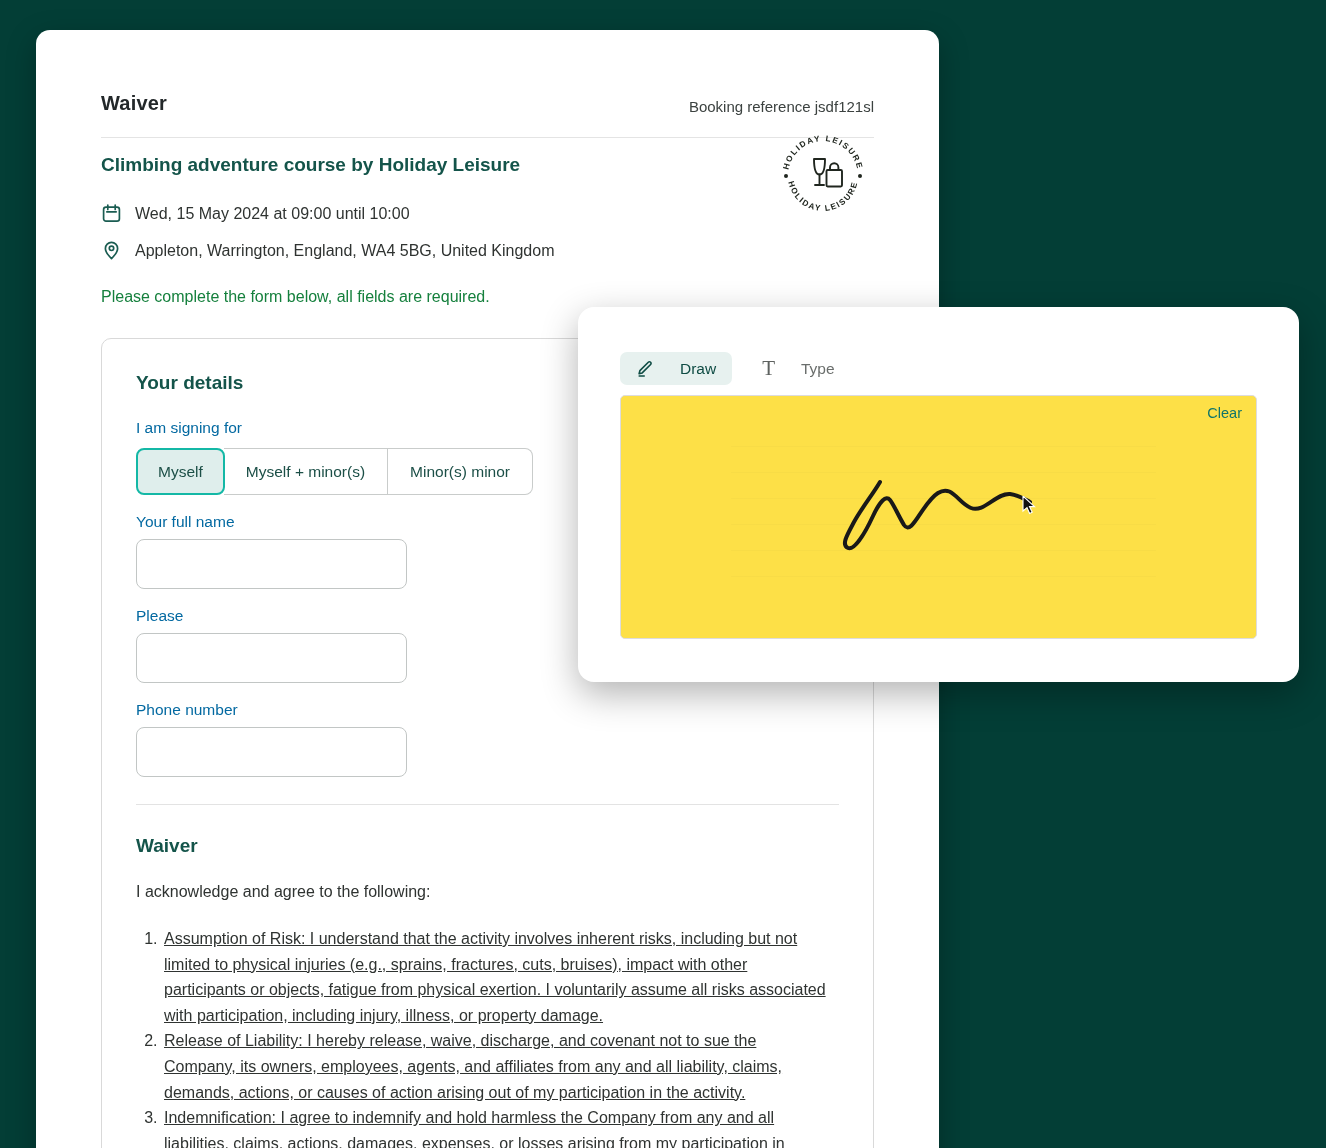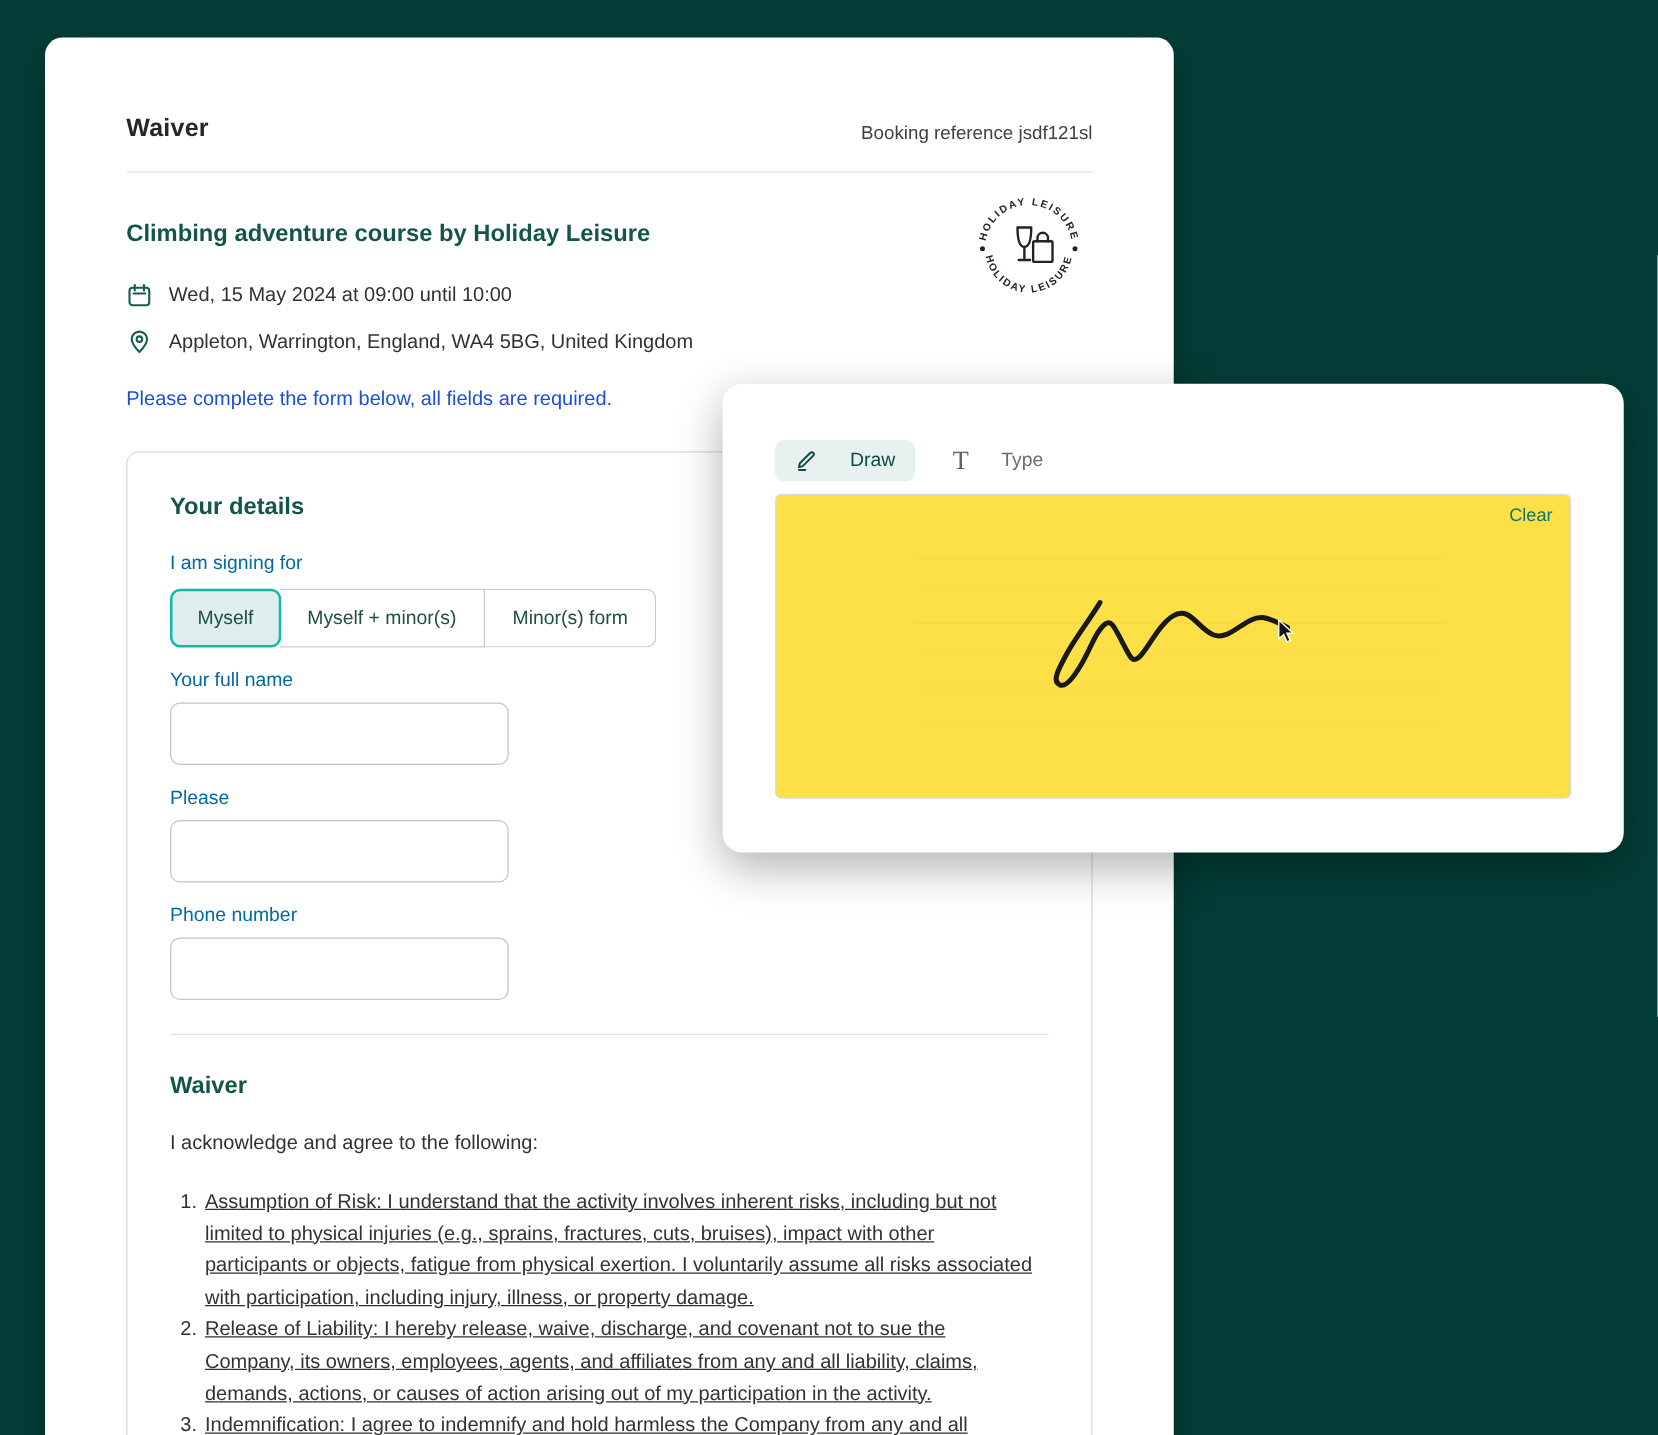--- a/index.html
+++ b/index.html
@@ -17,26 +17,26 @@
     box-shadow:0 10px 30px rgba(0,0,0,.28);
   }
   .card-header {
     display:flex; justify-content:space-between; align-items:flex-end;
     padding:62px 65px 0 65px;
   }
   .page-title { font-size:20px; font-weight:700; color:#23282A; letter-spacing:.2px; }
   .booking-ref { font-size:15px; color:#3C4240; }
   .header-divider { border:none; border-top:1px solid #E4E4E4; margin:22px 65px 0 65px; }
   .course-section { position:relative; padding:0 65px; }
-  .course-title { margin-top:39px; font-size:19px; font-weight:700; color:#14544A; }
+  .course-title { margin-top:16px; font-size:19px; font-weight:700; color:#14544A; }
   .meta-row { display:flex; align-items:center; gap:13px; font-size:16px; color:#2F3331; }
   .meta-row.first { margin-top:27px; }
   .meta-row.second { margin-top:16px; }
   .meta-icon { width:21px; height:21px; flex:0 0 auto; display:block; }
-  .instruction { margin-top:27px; font-size:16px; color:#1d4ed8; }
+  .instruction { margin-top:27px; font-size:16px; color:#15803d; }
   .brand-stamp { position:absolute; right:70px; top:-24px; width:92px; height:92px; }
 
   .details-card {
     margin:32px 65px 0 65px;
     border:1px solid #D9D9D9; border-radius:10px;
     padding:33px 34px 60px 34px;
   }
   .details-title, .waiver-title { font-size:19px; font-weight:700; color:#14544A; }
   .field-label { font-size:15.5px; font-weight:400; color:#0369a1; }
   .signing-label { margin-top:25px; }
@@ -160,21 +160,21 @@
     </svg>
   </div>
 
   <div class="details-card">
     <div class="details-title">Your details</div>
 
     <div class="field-label signing-label">I am signing for</div>
     <div class="segmented">
       <button class="segment selected">Myself</button>
       <button class="segment middle">Myself + minor(s)</button>
-      <button class="segment last">Minor(s) form</button>
+      <button class="segment last">Minor(s) minor</button>
     </div>
 
     <div class="text-field">
       <label class="field-label">Your full name</label>
       <input class="text-input" type="text" value="" style="">
     </div>
 
     <div class="text-field">
       <label class="field-label">Please</label>
       <input class="text-input" type="text" value="" style="">

